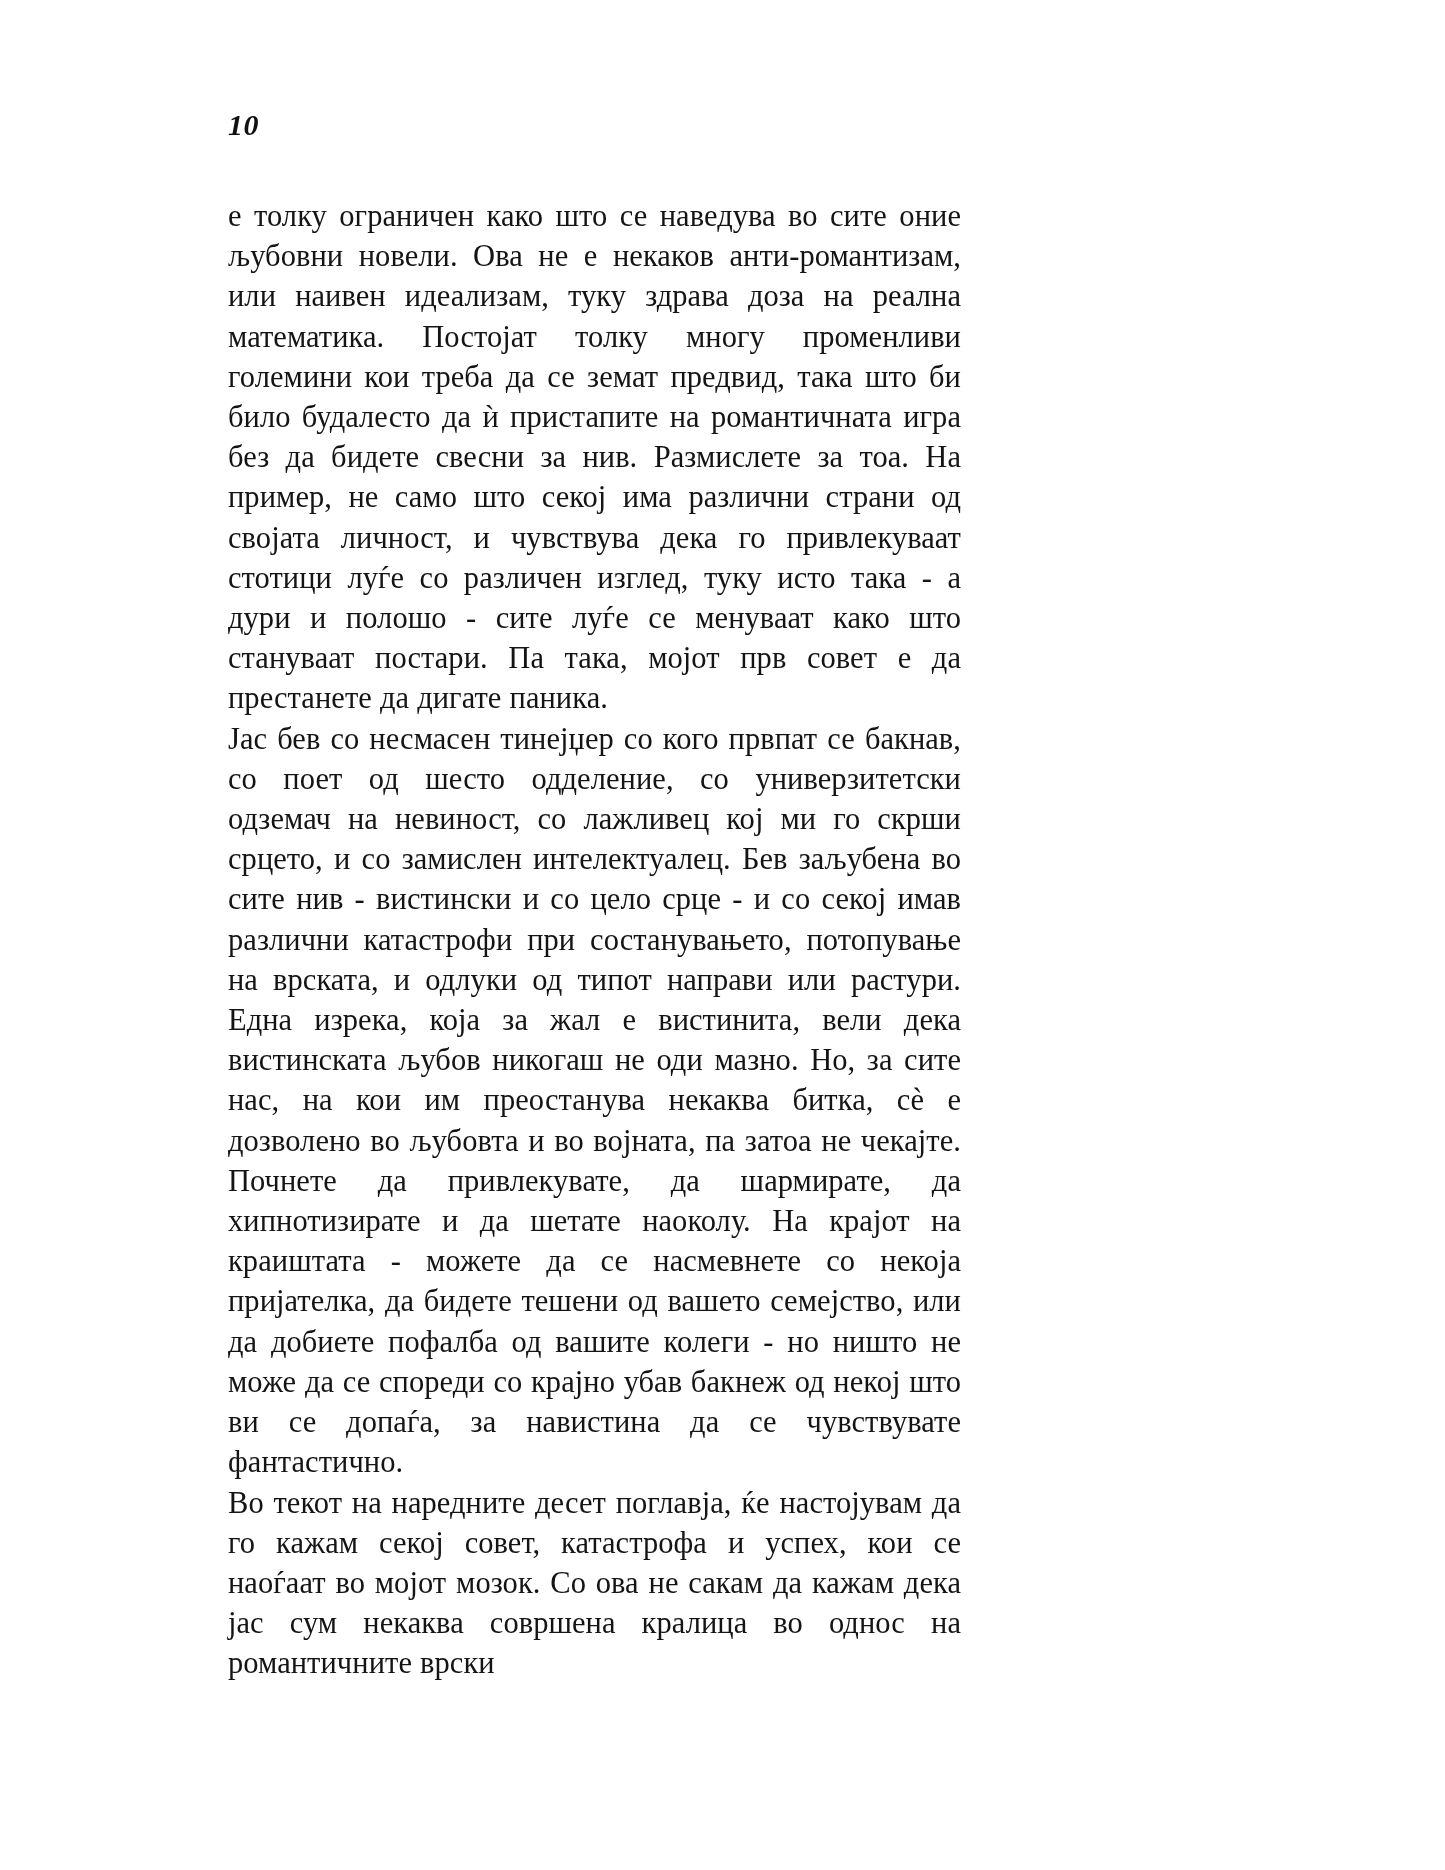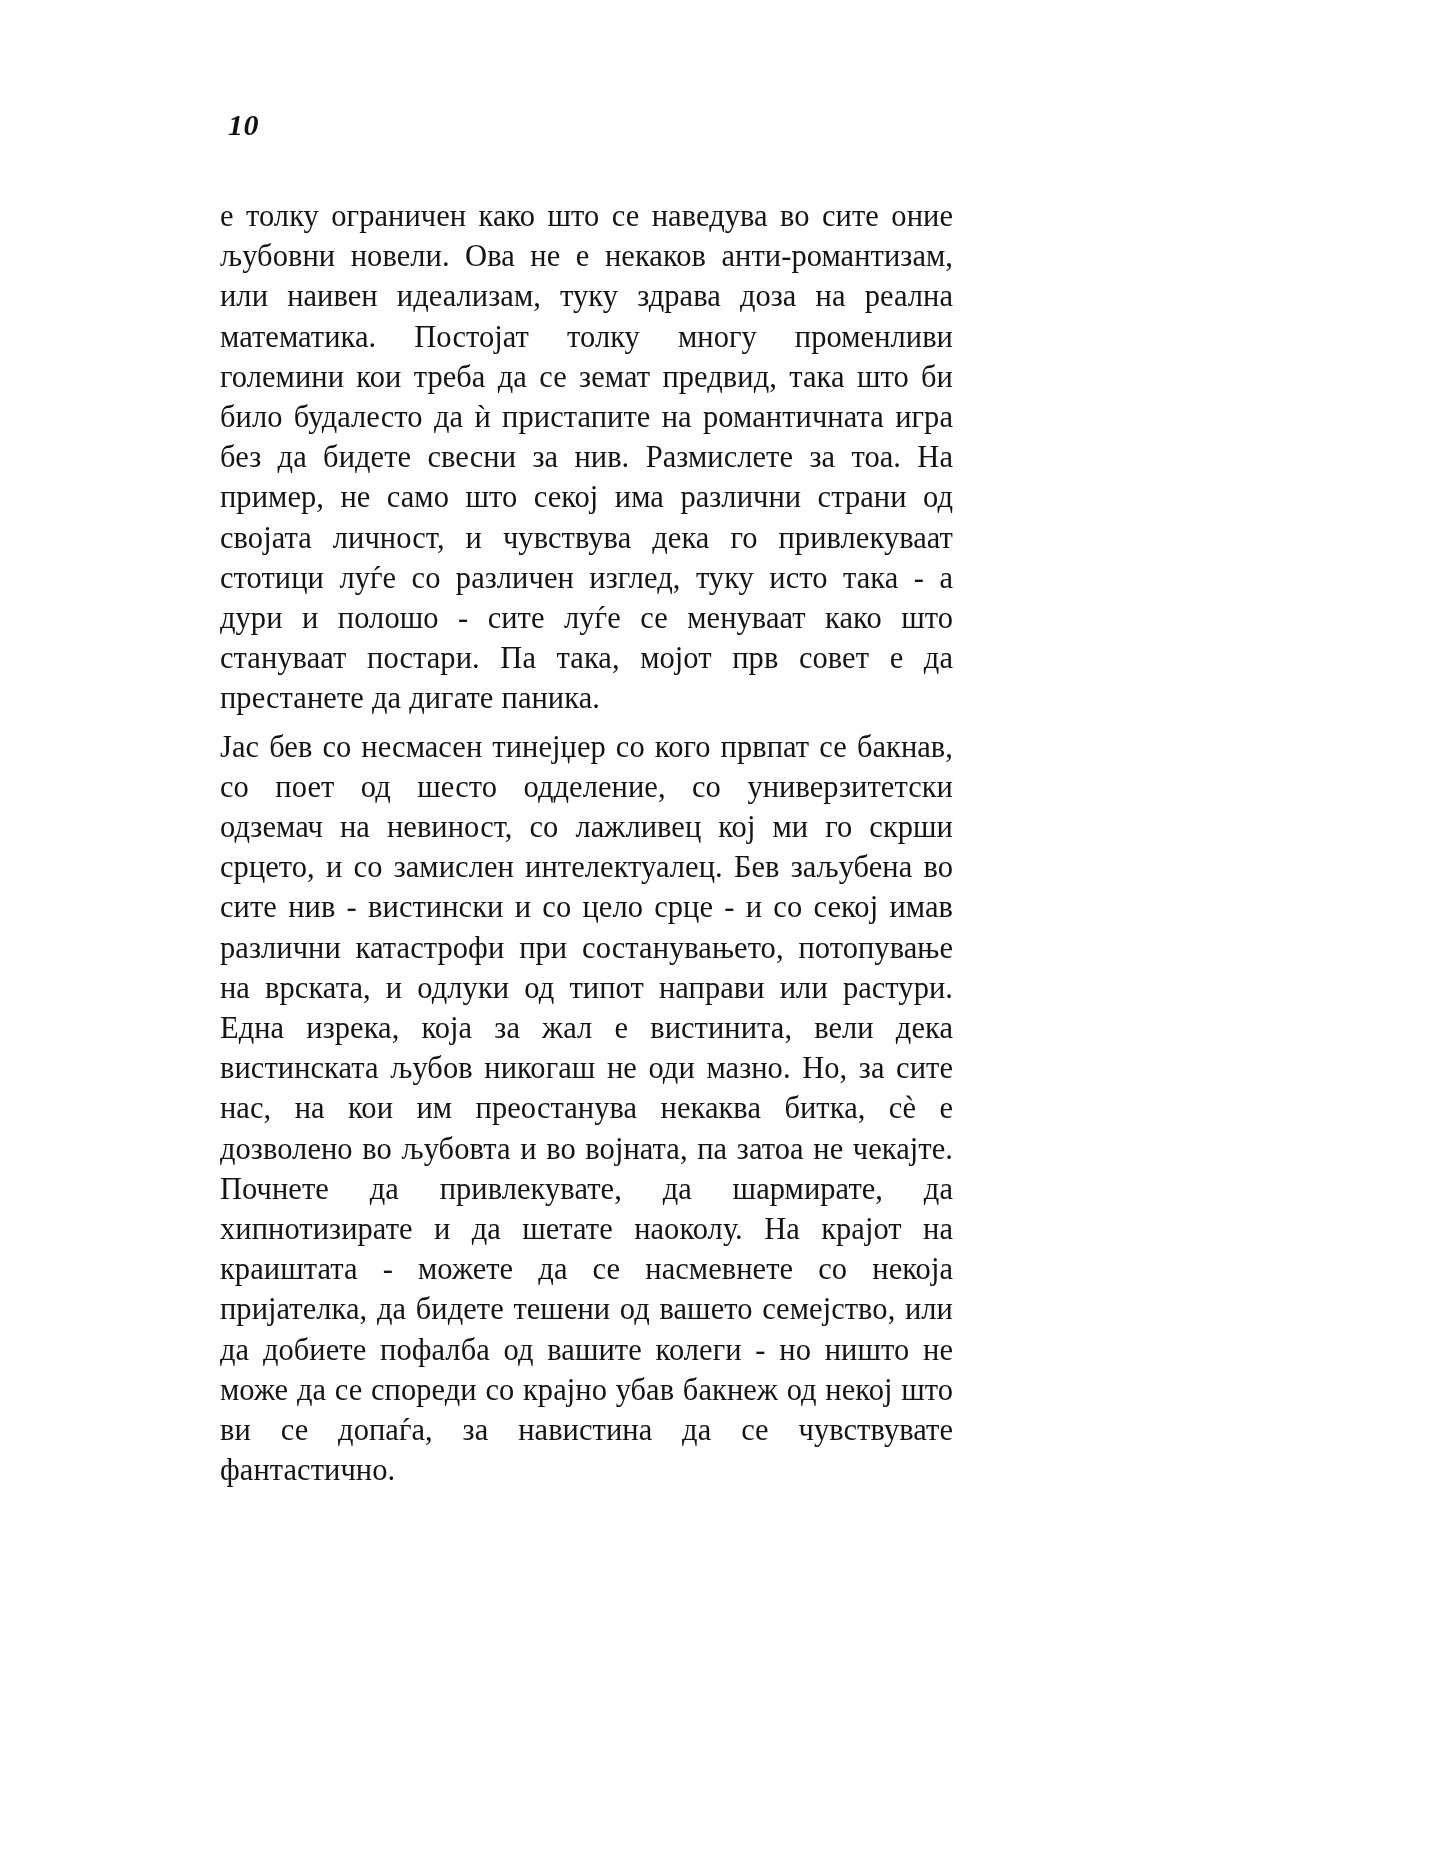--- a/index.html
+++ b/index.html
@@ -52,52 +52,53 @@
     font-size: 27.5px;
     color: #111111;
     white-space: nowrap;
     letter-spacing: 0.1px;
   }
 
   
   .textblock {
     position: absolute;
     top: 196px;
-    left: 220px;
+    left: 228px;
     width: 733px;
   }
 
   .para {
     margin: 0;
     text-align: justify;
     text-justify: inter-word;
     font-size: 30.5px;
     line-height: 40.2px;
     color: #141414;
     letter-spacing: 0.05px;
     word-spacing: 0.4px;
     hyphens: manual;
   }
 
   .para + .para {
-    margin-top: 8px;
+    margin-top: 0;
   }
 
   
   .para:last-child {
     text-align: justify;
   }
 </style>
 </head>
 <body>
 
 <div class="page">
 
   <div class="running-header">
     <span class="folio">10</span>
   </div>
 
   <div class="textblock">
     <p class="para">е толку ограничен како што се наведува во сите оние љубовни новели. Ова не е некаков анти-романтизам, или наивен идеализам, туку здрава доза на реална математика. Постојат толку многу променливи големини кои треба да се земат предвид, така што би било будалесто да ѝ пристапите на романтичната игра без да бидете свесни за нив. Размислете за тоа. На пример, не само што секој има различни страни од својата личност, и чувствува дека го привлекуваат стотици луѓе со различен изглед, туку исто така - а дури и полошо - сите луѓе се менуваат како што стануваат постари. Па така, мојот прв совет е да престанете да дигате паника.</p>
     <p class="para">Јас бев со несмасен тинејџер со кого првпат се бакнав, со поет од шесто одделение, со универзитетски одземач на невиност, со лажливец кој ми го скрши срцето, и со замислен интелектуалец. Бев заљубена во сите нив - вистински и со цело срце - и со секој имав различни катастрофи при состанувањето, потопување на врската, и одлуки од типот направи или растури. Една изрека, која за жал е вистинита, вели дека вистинската љубов никогаш не оди мазно. Но, за сите нас, на кои им преостанува некаква битка, сè е дозволено во љубовта и во војната, па затоа не чекајте. Почнете да привлекувате, да шармирате, да хипнотизирате и да шетате наоколу. На крајот на краиштата - можете да се насмевнете со некоја пријателка, да бидете тешени од вашето семејство, или да добиете пофалба од вашите колеги - но ништо не може да се спореди со крајно убав бакнеж од некој што ви се допаѓа, за навистина да се чувствувате фантастично.</p>
+    <p class="para">Во текот на наредните десет поглавја, ќе настојувам да го кажам секој совет, катастрофа и успех, кои се наоѓаат во мојот мозок. Со ова не сакам да кажам дека јас сум некаква совршена кралица во однос на романтичните врски</p>
   </div>
 
 </div>
 
 </body></html>

